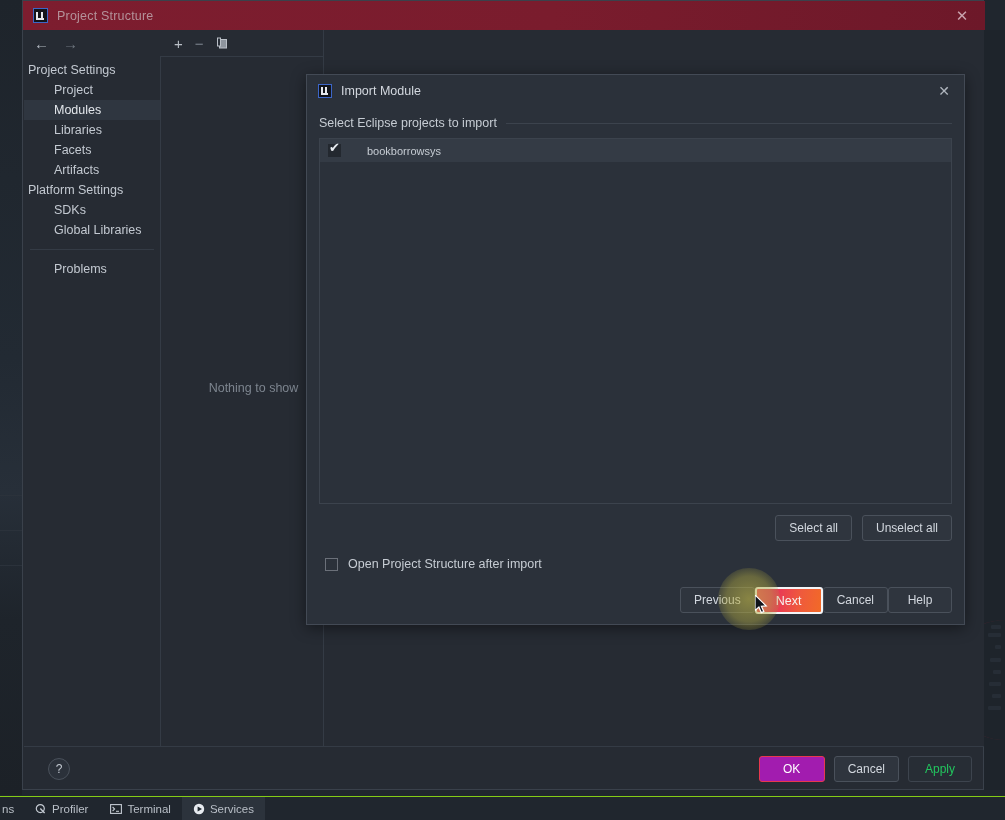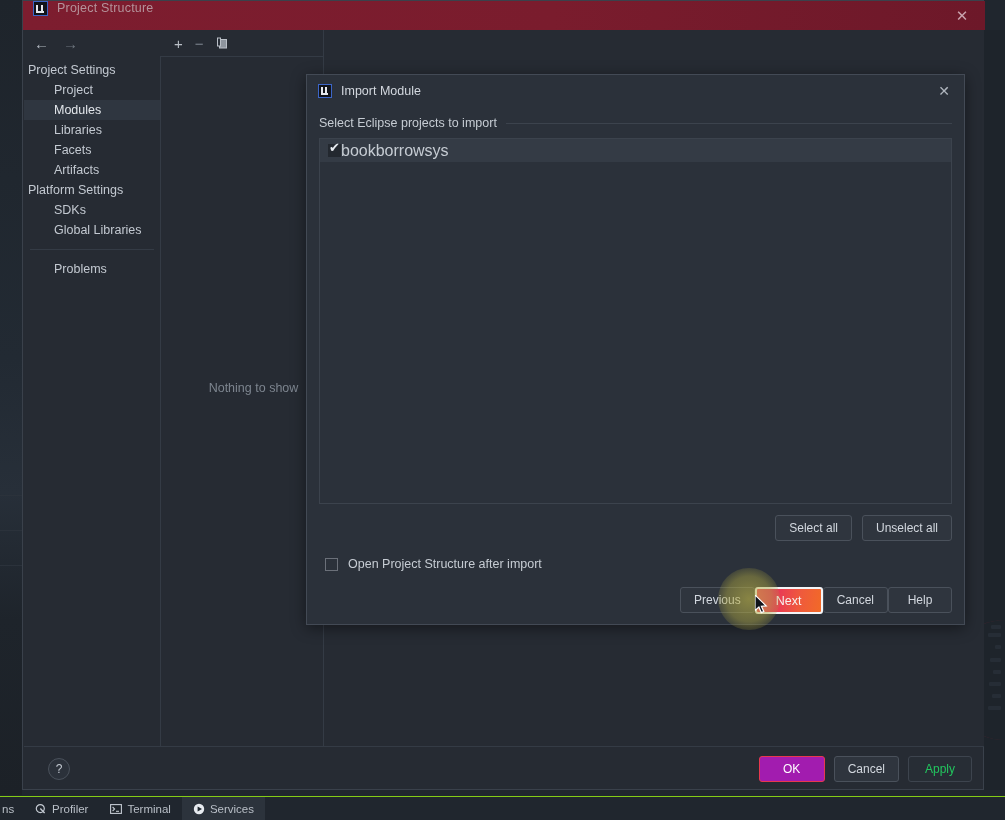--- a/index.html
+++ b/index.html
@@ -31,21 +31,21 @@
   .sb-ico { width:12px; height:12px; display:inline-block; position:relative; color:#c3c9d1; }
   .sb-ico svg { display:block; }
   .sb-clip { overflow:hidden; }
 
   
   .psw { position:absolute; left:22px; top:0; width:962px; height:790px;
       background:#262b33; border:1px solid #3a414b; }
   .ps-title { position:absolute; left:0; top:0; width:962px; height:29px;
       background:#6e1a2b; display:flex; align-items:center; }
   .ps-title-inner { background: linear-gradient(90deg,#7d1d2f 0%,#7a1c2d 55%,#6d1829 100%); width:100%; height:29px;
-      display:flex; }
+      display:flex; align-items:center; }
   .ij-badge { width:15px; height:15px; margin-left:10px; margin-right:9px; border:1.5px solid #3c66c8;
       background:#12141a; position:relative; flex:0 0 auto; }
   .ij-badge::before { content:""; position:absolute; left:2px; top:2.5px; width:2px; height:6px; background:#e6e9ee; }
   .ij-badge::after  { content:""; position:absolute; left:6.5px; top:2.5px; width:2px; height:6px; background:#e6e9ee; }
   .ij-underline { position:absolute; left:2px; bottom:2px; width:8px; height:2px; background:#e6e9ee; }
   .ps-title-text { font-size:12.5px; color:#b4929a; letter-spacing:.2px; }
   .ps-close { position:absolute; right:0; top:0; width:46px; height:29px;
       display:flex; align-items:center; justify-content:center; color:#c9a3ad; font-size:15px; }
 
   
@@ -101,21 +101,21 @@
   .im-sect { display:flex; align-items:center; gap:9px; margin:9px 12px 0 12px; }
   .im-sect-label { font-size:12.5px; color:#c6ccd3; white-space:nowrap; }
   .im-sect-rule { flex:1; height:1px; background:#3c434d; }
 
   .im-list { margin:8px 12px 0 12px; height:366px; background:#2b313a; border:1px solid #3c434d; overflow:hidden; }
   .im-row { height:23px; display:flex; align-items:center; padding-left:8px; background:#343b45; }
   .cbx { width:13px; height:13px; border:1px solid #6b7079; background:#2b313a; position:relative;
       display:inline-block; flex:0 0 auto; }
   .cbx.checked { background:#23282f; border-color:#23282f; }
   .cbx.checked::after { content:"✔"; position:absolute; left:0px; top:-4px; font-size:13px; color:#e8ecf1; line-height:1; }
-  .im-row-label { font-size:16px; color:#c6ccd3; margin-left:0; }
+  .im-row-label { font-size:11px; color:#c6ccd3; margin-left:26px; }
 
   .im-selrow { display:flex; justify-content:flex-end; gap:10px; margin:11px 12px 0 12px; }
   .im-opt { display:flex; align-items:center; gap:10px; margin:16px 0 0 18px; }
   .im-opt-label { font-size:12.5px; color:#c6ccd3; }
 
   .im-actions { display:flex; justify-content:flex-end; margin:16px 12px 0 12px; }
 
   
   .btn-next { position:relative; height:27px; min-width:68px; padding:0 15px; border-radius:3px;
       border:2px solid #f3f5f8; color:#f7f2ee; font-size:12.5px;

